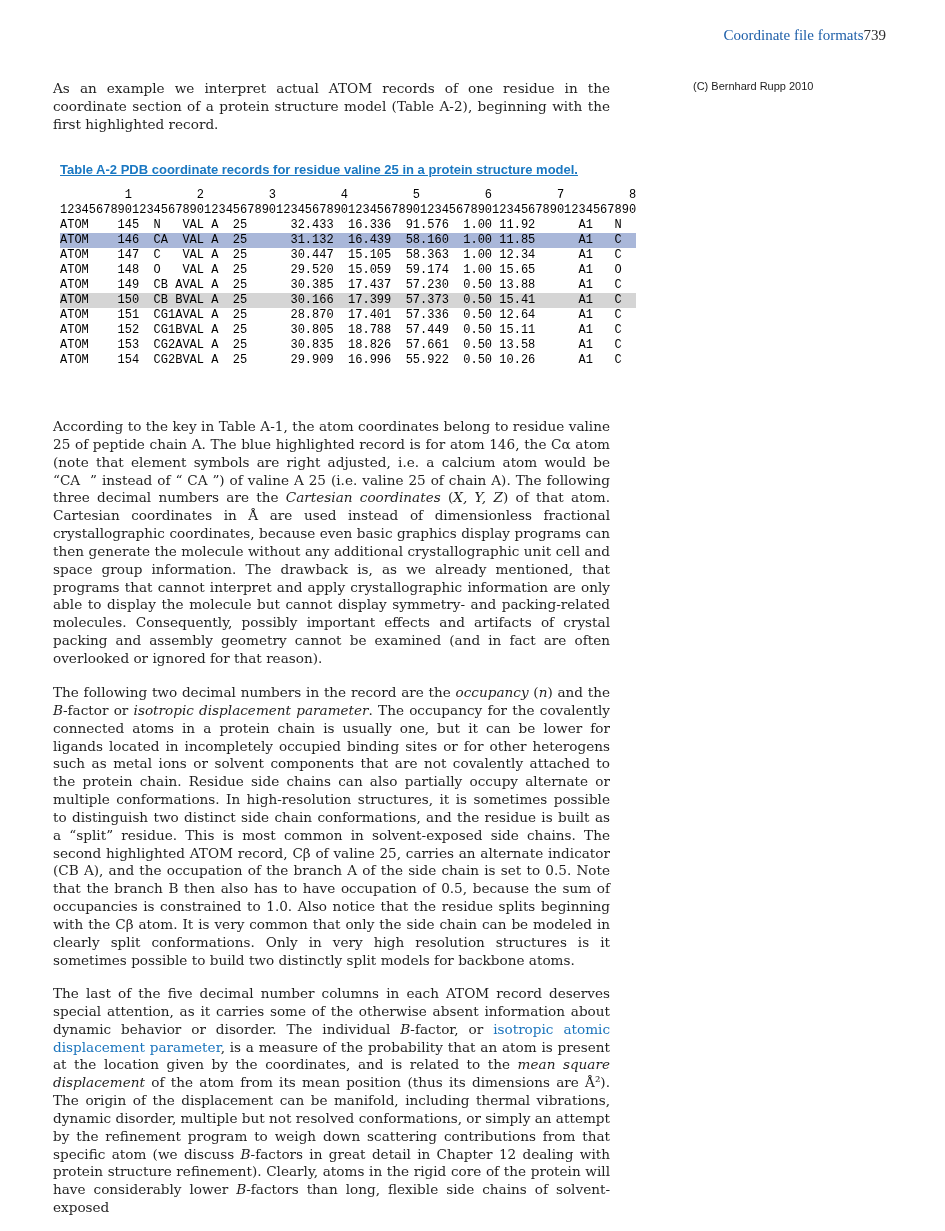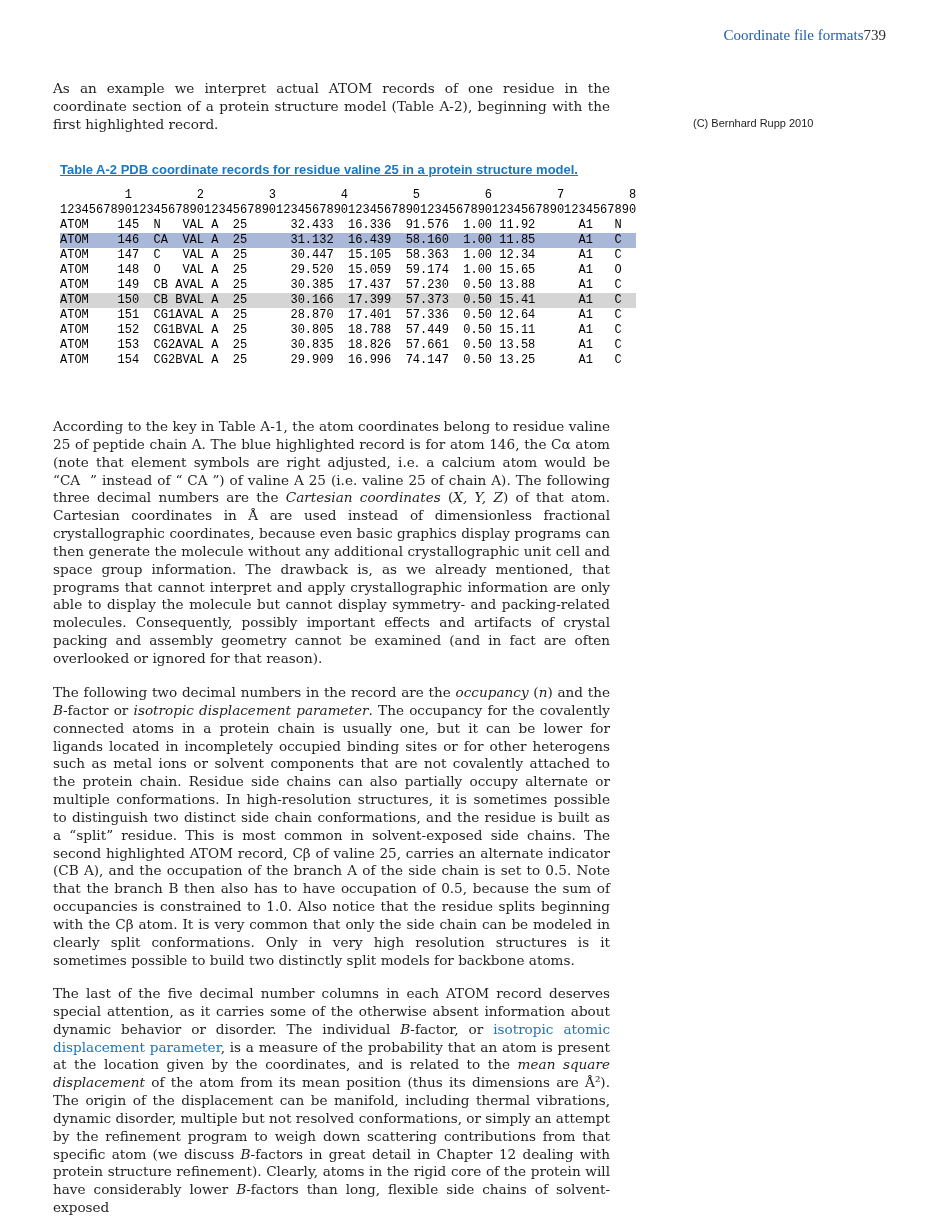--- a/index.html
+++ b/index.html
@@ -23,21 +23,20 @@
   }
   .rh-title { color: var(--header-blue, #1e5fa9); }
   .rh-num   { color: var(--page-number-color, #2e2e2e); text-align: center; }
   .copyright {
     position: absolute;
     left: 693px;
     top: 80px;
     font-family: "Liberation Sans", sans-serif;
     font-size: 11px;
     color: #1c1c1c;
-    margin-top: 37px;
   }
   .body-text {
     position: absolute;
     left: 45px;
     width: 557px;
     margin: 8px;
     text-align: justify;
     font-size: 13.6px;
     line-height: 17.85px;
   }
@@ -96,21 +95,21 @@
     <div>
         <span class="mrow">ATOM    145  N   VAL A  25      32.433  16.336  91.576  1.00 11.92      A1   N  </span>
         <span class="mrow hl-blue">ATOM    146  CA  VAL A  25      31.132  16.439  58.160  1.00 11.85      A1   C  </span>
         <span class="mrow">ATOM    147  C   VAL A  25      30.447  15.105  58.363  1.00 12.34      A1   C  </span>
         <span class="mrow">ATOM    148  O   VAL A  25      29.520  15.059  59.174  1.00 15.65      A1   O  </span>
         <span class="mrow">ATOM    149  CB AVAL A  25      30.385  17.437  57.230  0.50 13.88      A1   C  </span>
         <span class="mrow hl-gray">ATOM    150  CB BVAL A  25      30.166  17.399  57.373  0.50 15.41      A1   C  </span>
         <span class="mrow">ATOM    151  CG1AVAL A  25      28.870  17.401  57.336  0.50 12.64      A1   C  </span>
         <span class="mrow">ATOM    152  CG1BVAL A  25      30.805  18.788  57.449  0.50 15.11      A1   C  </span>
         <span class="mrow">ATOM    153  CG2AVAL A  25      30.835  18.826  57.661  0.50 13.58      A1   C  </span>
-        <span class="mrow">ATOM    154  CG2BVAL A  25      29.909  16.996  74.147  0.50 13.25      A1   C  </span>
+        <span class="mrow">ATOM    154  CG2BVAL A  25      29.909  16.996  55.922  0.50 10.26      A1   C  </span>
       </div>
   </div>
 
   <p class="body-text" id="para2"><span>According to the key in Table A-1, the atom coordinates belong to residue valine 25 of peptide chain A. The blue highlighted record is for atom 146, the Cα atom (note that element symbols are right adjusted, i.e. a calcium atom would be “CA&nbsp;&nbsp;” instead of “&nbsp;CA&nbsp;”) of valine A 25 (i.e. valine 25 of chain A). The following three decimal numbers are the </span><span class="it">Cartesian coordinates</span><span> (</span><span class="it">X, Y, Z</span><span>) of that atom. Cartesian coordinates in Å are used instead of dimensionless fractional crystallographic coordinates, because even basic graphics display programs can then generate the molecule without any additional crystallographic unit cell and space group information. The drawback is, as we already mentioned, that programs that cannot interpret and apply crystallographic information are only able to display the molecule but cannot display symmetry- and packing-related molecules. Consequently, possibly important effects and artifacts of crystal packing and assembly geometry cannot be examined (and in fact are often overlooked or ignored for that reason).</span></p>
 
   <p class="body-text" id="para3"><span>The following two decimal numbers in the record are the </span><span class="it">occupancy</span><span> (</span><span class="it">n</span><span>) and the </span><span class="it">B</span><span>-factor or </span><span class="it">isotropic displacement parameter</span><span>. The occupancy for the covalently connected atoms in a protein chain is usually one, but it can be lower for ligands located in incompletely occupied binding sites or for other heterogens such as metal ions or solvent components that are not covalently attached to the protein chain. Residue side chains can also partially occupy alternate or multiple conformations. In high-resolution structures, it is sometimes possible to distinguish two distinct side chain conformations, and the residue is built as a “split” residue. This is most common in solvent-exposed side chains. The second highlighted ATOM record, Cβ of valine 25, carries an alternate indicator (CB A), and the occupation of the branch A of the side chain is set to 0.5. Note that the branch B then also has to have occupation of 0.5, because the sum of occupancies is constrained to 1.0. Also notice that the residue splits beginning with the Cβ atom. It is very common that only the side chain can be modeled in clearly split conformations. Only in very high resolution structures is it sometimes possible to build two distinctly split models for backbone atoms.</span></p>
 
   <p class="body-text" id="para4"><span>The last of the five decimal number columns in each ATOM record deserves special attention, as it carries some of the otherwise absent information about dynamic behavior or disorder. The individual </span><span class="it">B</span><span>-factor, or </span><span class="kw">isotropic atomic displacement parameter</span><span>, is a measure of the probability that an atom is present at the location given by the coordinates, and is related to the </span><span class="it">mean square displacement</span><span> of the atom from its mean position (thus its dimensions are Å²). The origin of the displacement can be manifold, including thermal vibrations, dynamic disorder, multiple but not resolved conformations, or simply an attempt by the refinement program to weigh down scattering contributions from that specific atom (we discuss </span><span class="it">B</span><span>-factors in great detail in Chapter 12 dealing with protein structure refinement). Clearly, atoms in the rigid core of the protein will have considerably lower </span><span class="it">B</span><span>-factors than long, flexible side chains of solvent-exposed</span></p>
 
 </div>

